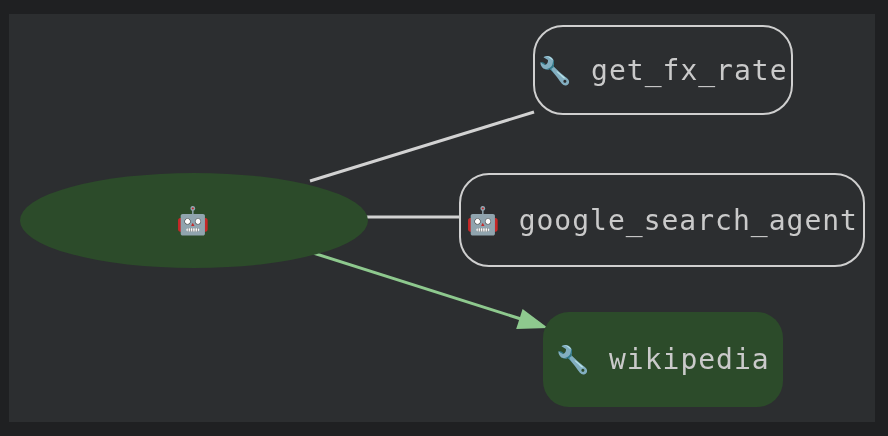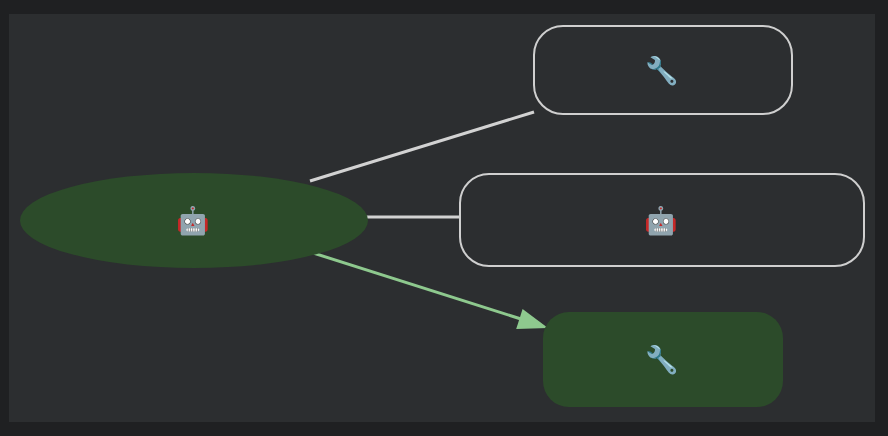--- a/index.html
+++ b/index.html
@@ -68,22 +68,25 @@
     <line class="edge-highlight" x1="310" y1="252" x2="521" y2="319"></line>
     <polygon class="arrowhead" points="548,328 516.2,328.9 522.6,308.9"></polygon>
   </svg>
 
   <div class="node node-ellipse">
     <span class="icon">🤖</span>
   </div>
 
   <div class="node node-outline node-get-fx-rate">
     <span class="icon">🔧</span>
+    <span>get_fx_rate</span>
   </div>
 
   <div class="node node-outline node-google-search-agent">
     <span class="icon">🤖</span>
+    <span>google_search_agent</span>
   </div>
 
   <div class="node node-filled node-wikipedia">
     <span class="icon">🔧</span>
+    <span>wikipedia</span>
   </div>
 </div>
 
 </body></html>

